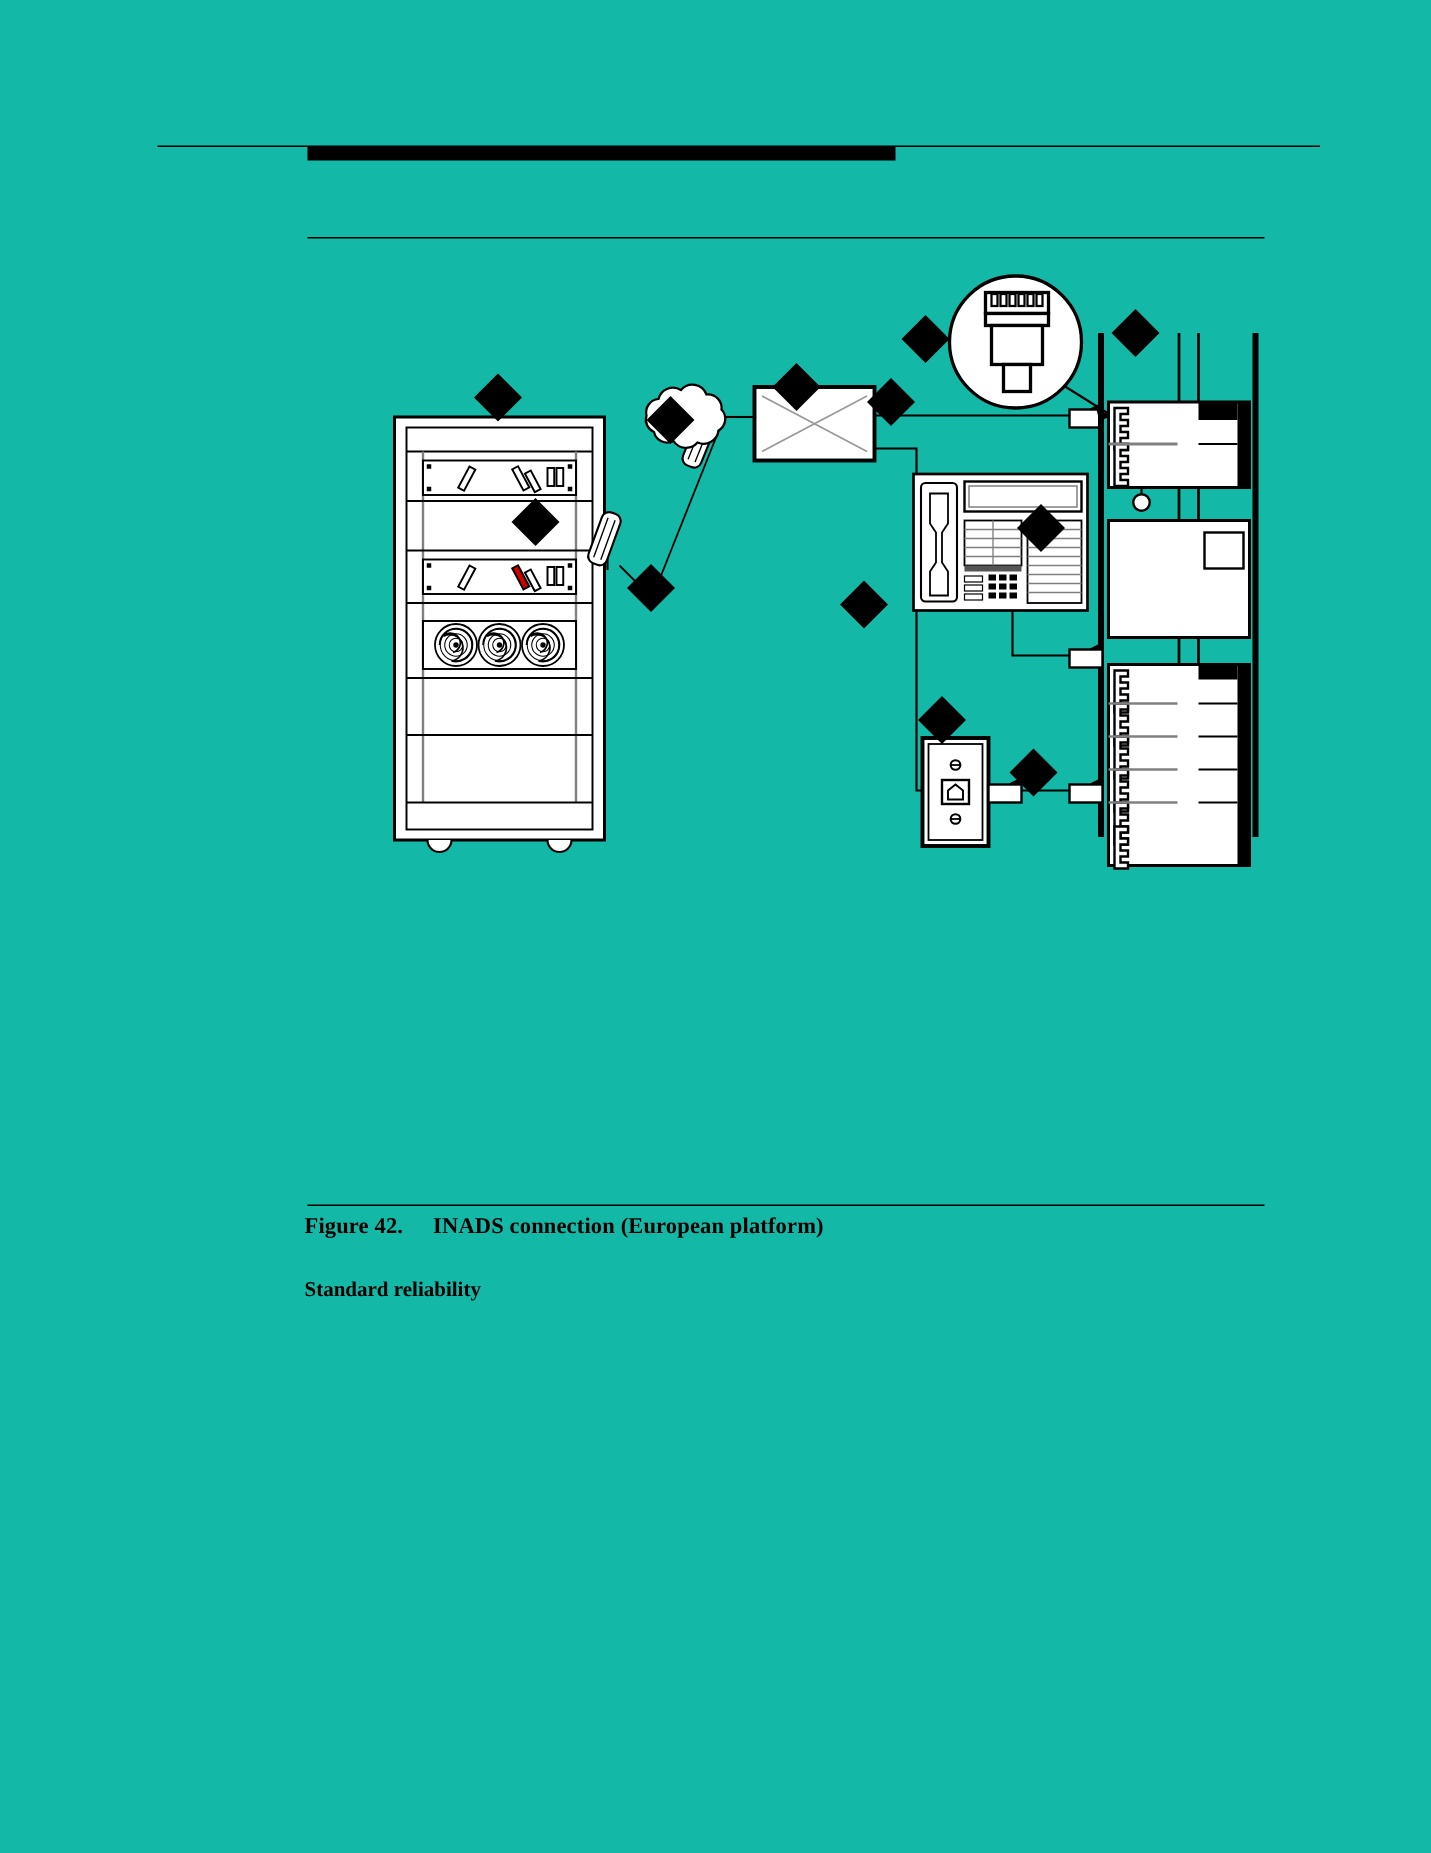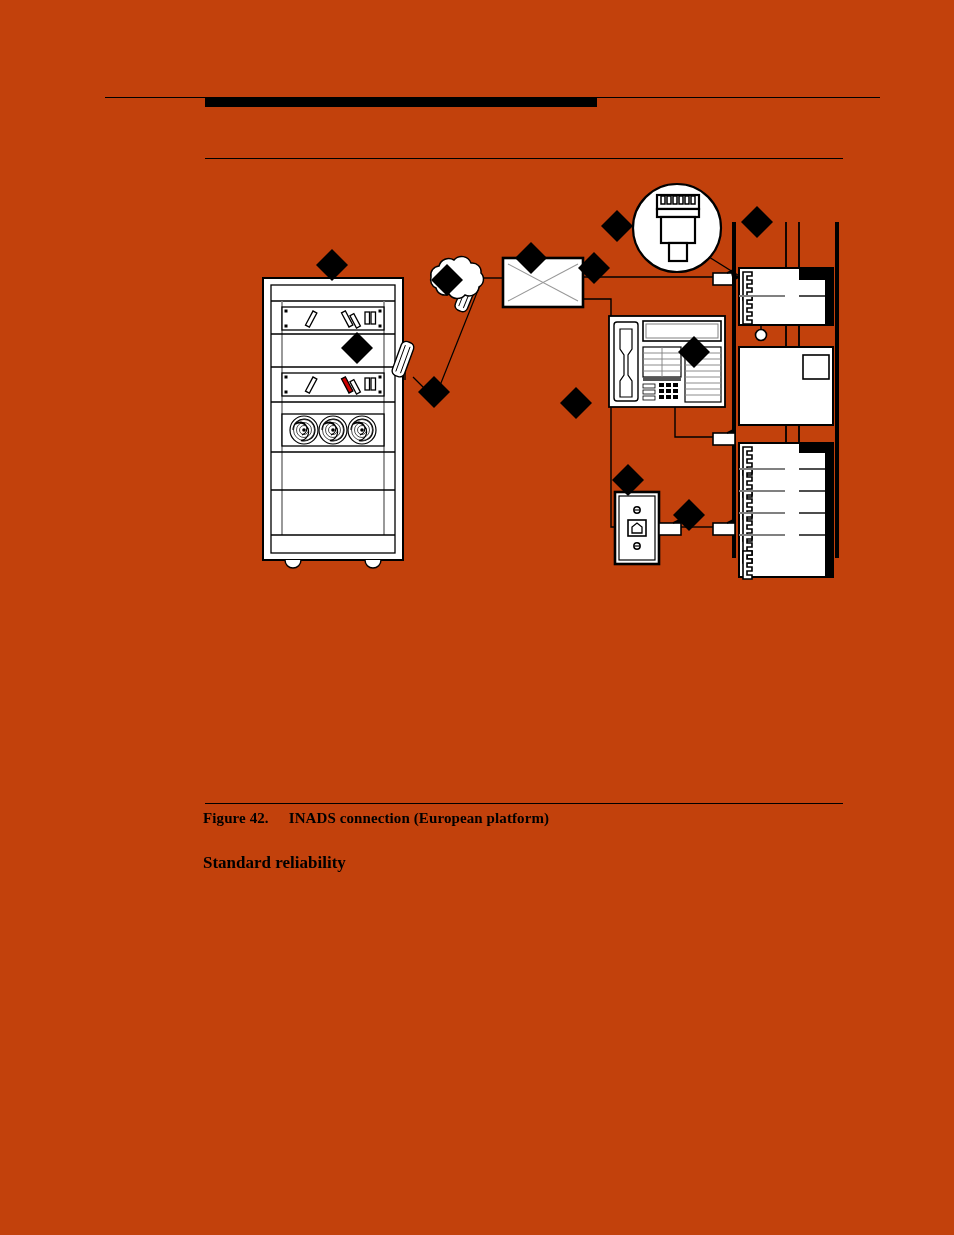--- a/index.html
+++ b/index.html
@@ -11,21 +11,21 @@
     width: 954px;
     height: 1235px;
     position: relative;
     font-family: "Liberation Serif", serif;
     color: #000000;
     overflow: hidden;
   }
   .page {
     position: absolute;
     inset: 0;
-    background: #c2410c;
+    background: #14b8a6;
   }
   
   .top-rule {
     position: absolute;
     left: 105px;
     top: 97px;
     width: 775px;
     height: 1px;
     background: #000;
   }
@@ -61,21 +61,21 @@
     font-size: 15px;
     font-weight: bold;
     letter-spacing: 0.1px;
     white-space: nowrap;
   }
   .fig-caption .fig-label { margin-right: 20px; }
   .section-heading {
     position: absolute;
     left: 203px;
     top: 853px;
-    font-size: 17px;
+    font-size: 14px;
     font-weight: bold;
     white-space: nowrap;
   }
   
   .figure-area {
     position: absolute;
     left: 205px;
     top: 165px;
     width: 640px;
     height: 425px;

